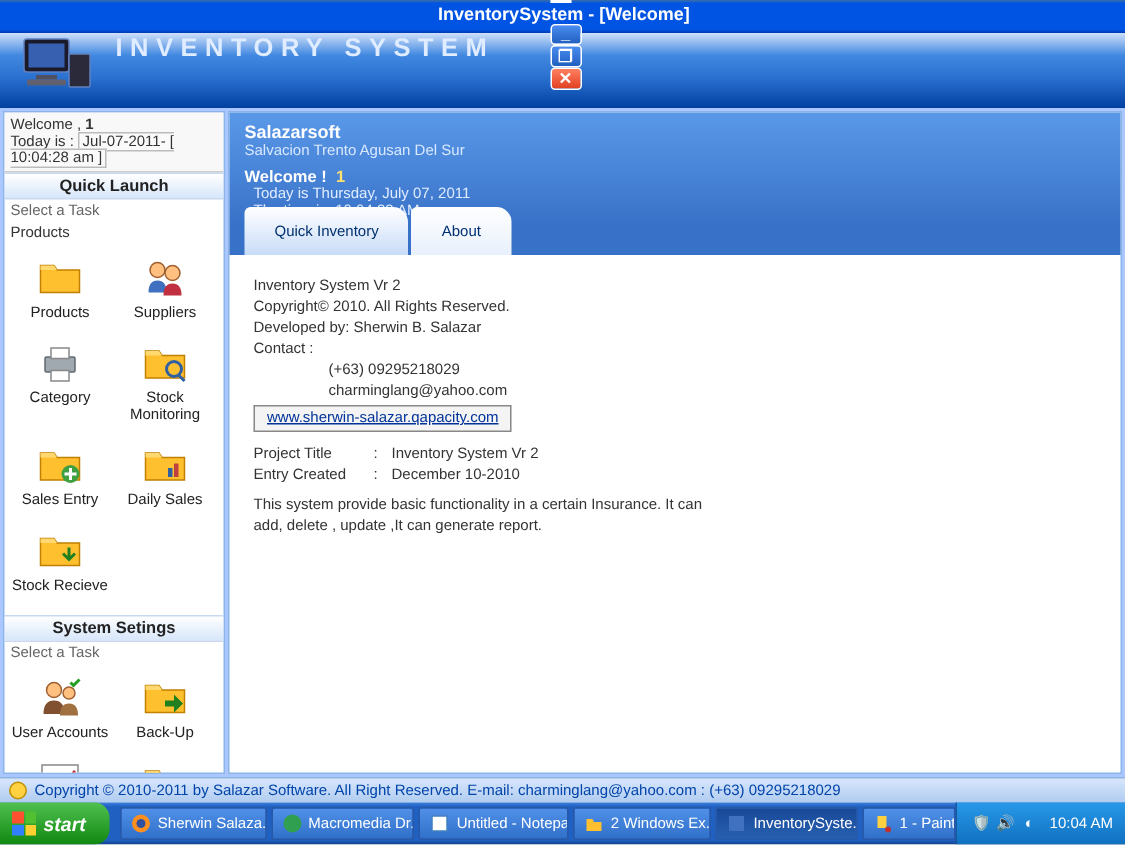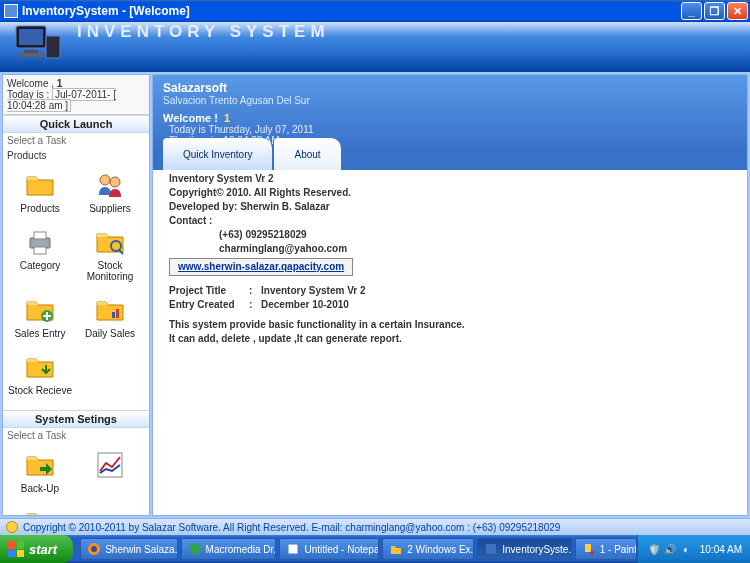--- a/index.html
+++ b/index.html
@@ -14,20 +14,21 @@
 }
 .titlebar {
   height: 22px;
   background: linear-gradient(to bottom, #3a6ea5 0%, #0054e3 10%, #0054e3 90%, #003bb0 100%);
   display: flex;
   align-items: center;
   padding: 0 2px 0 4px;
   color: #fff;
   font-weight: bold;
   font-size: 12px;
+  flex-direction: column;
 }
 .titlebar-icon {
   width: 14px; height: 14px; background: #5a8fd9; margin-right: 4px; border: 1px solid #fff;
 }
 .titlebar-spacer { flex: 1; }
 .win-btn {
   width: 21px; height: 18px; margin-left: 2px;
   border: 1px solid #fff; border-radius: 3px;
   display: flex; align-items: center; justify-content: center;
   font-size: 11px; font-weight: bold; color: #fff;
@@ -142,25 +143,24 @@
   border-top-right-radius: 10px;
   margin-right: 2px;
   position: relative;
   height: 18px;
   display: flex; align-items: center; text-align: center;
 }
 .tab.active {
   background: linear-gradient(to bottom, #fff, #e8f0fc);
 }
 .tab-content {
-  padding: 2px 16px;
+  padding: 14px 16px;
   font-size: 10px;
   color: #333;
   line-height: 1.4;
-  font-weight: bold;
 }
 .tab-content .url-btn {
   display: inline-block;
   border: 1px solid #888;
   padding: 1px 8px;
   font-size: 10px;
   text-decoration: underline;
   color: #003399;
   background: #f4f4f4;
   margin-top: 2px;
@@ -356,20 +356,32 @@
               <path d="M3 8 L12 8 L14 11 L3 11 Z" fill="#ffd870"></path>
               <path d="M22 14 L22 22 M18 18 L22 22 L26 18" fill="none" stroke="#208020" stroke-width="2"></path>
             </svg>
           </div>
           <div class="launch-label">Stock Recieve</div>
         </div>
       </div>
     <div class="section-header">System Setings</div>
     <div class="task-label">Select a Task</div>
     <div class="icon-grid" id="ss-grid">
+        <div class="launch-item">
+          <div class="launch-icon">
+            <svg class="folder-svg" viewBox="0 0 32 32">
+              <circle cx="12" cy="11" r="5" fill="#ffc080" stroke="#a06030"></circle>
+              <path d="M5 27 Q5 18 12 18 Q19 18 19 27 Z" fill="#805030"></path>
+              <circle cx="22" cy="13" r="4" fill="#ffc080" stroke="#a06030"></circle>
+              <path d="M16 28 Q16 20 22 20 Q28 20 28 28 Z" fill="#a07040"></path>
+              <path d="M23 6 L25 8 L29 4" stroke="#20a020" stroke-width="2" fill="none"></path>
+            </svg>
+          </div>
+          <div class="launch-label">User Accounts</div>
+        </div>
         <div class="launch-item">
           <div class="launch-icon">
             <svg class="folder-svg" viewBox="0 0 32 32">
               <path d="M3 8 L12 8 L14 11 L29 11 L29 26 L3 26 Z" fill="#ffc030" stroke="#c08000"></path>
               <path d="M3 8 L12 8 L14 11 L3 11 Z" fill="#ffd870"></path>
               <path d="M16 18 L22 18 L22 14 L28 20 L22 26 L22 22 L16 22 Z" fill="#208020"></path>
             </svg>
           </div>
           <div class="launch-label">Back-Up</div>
         </div>

